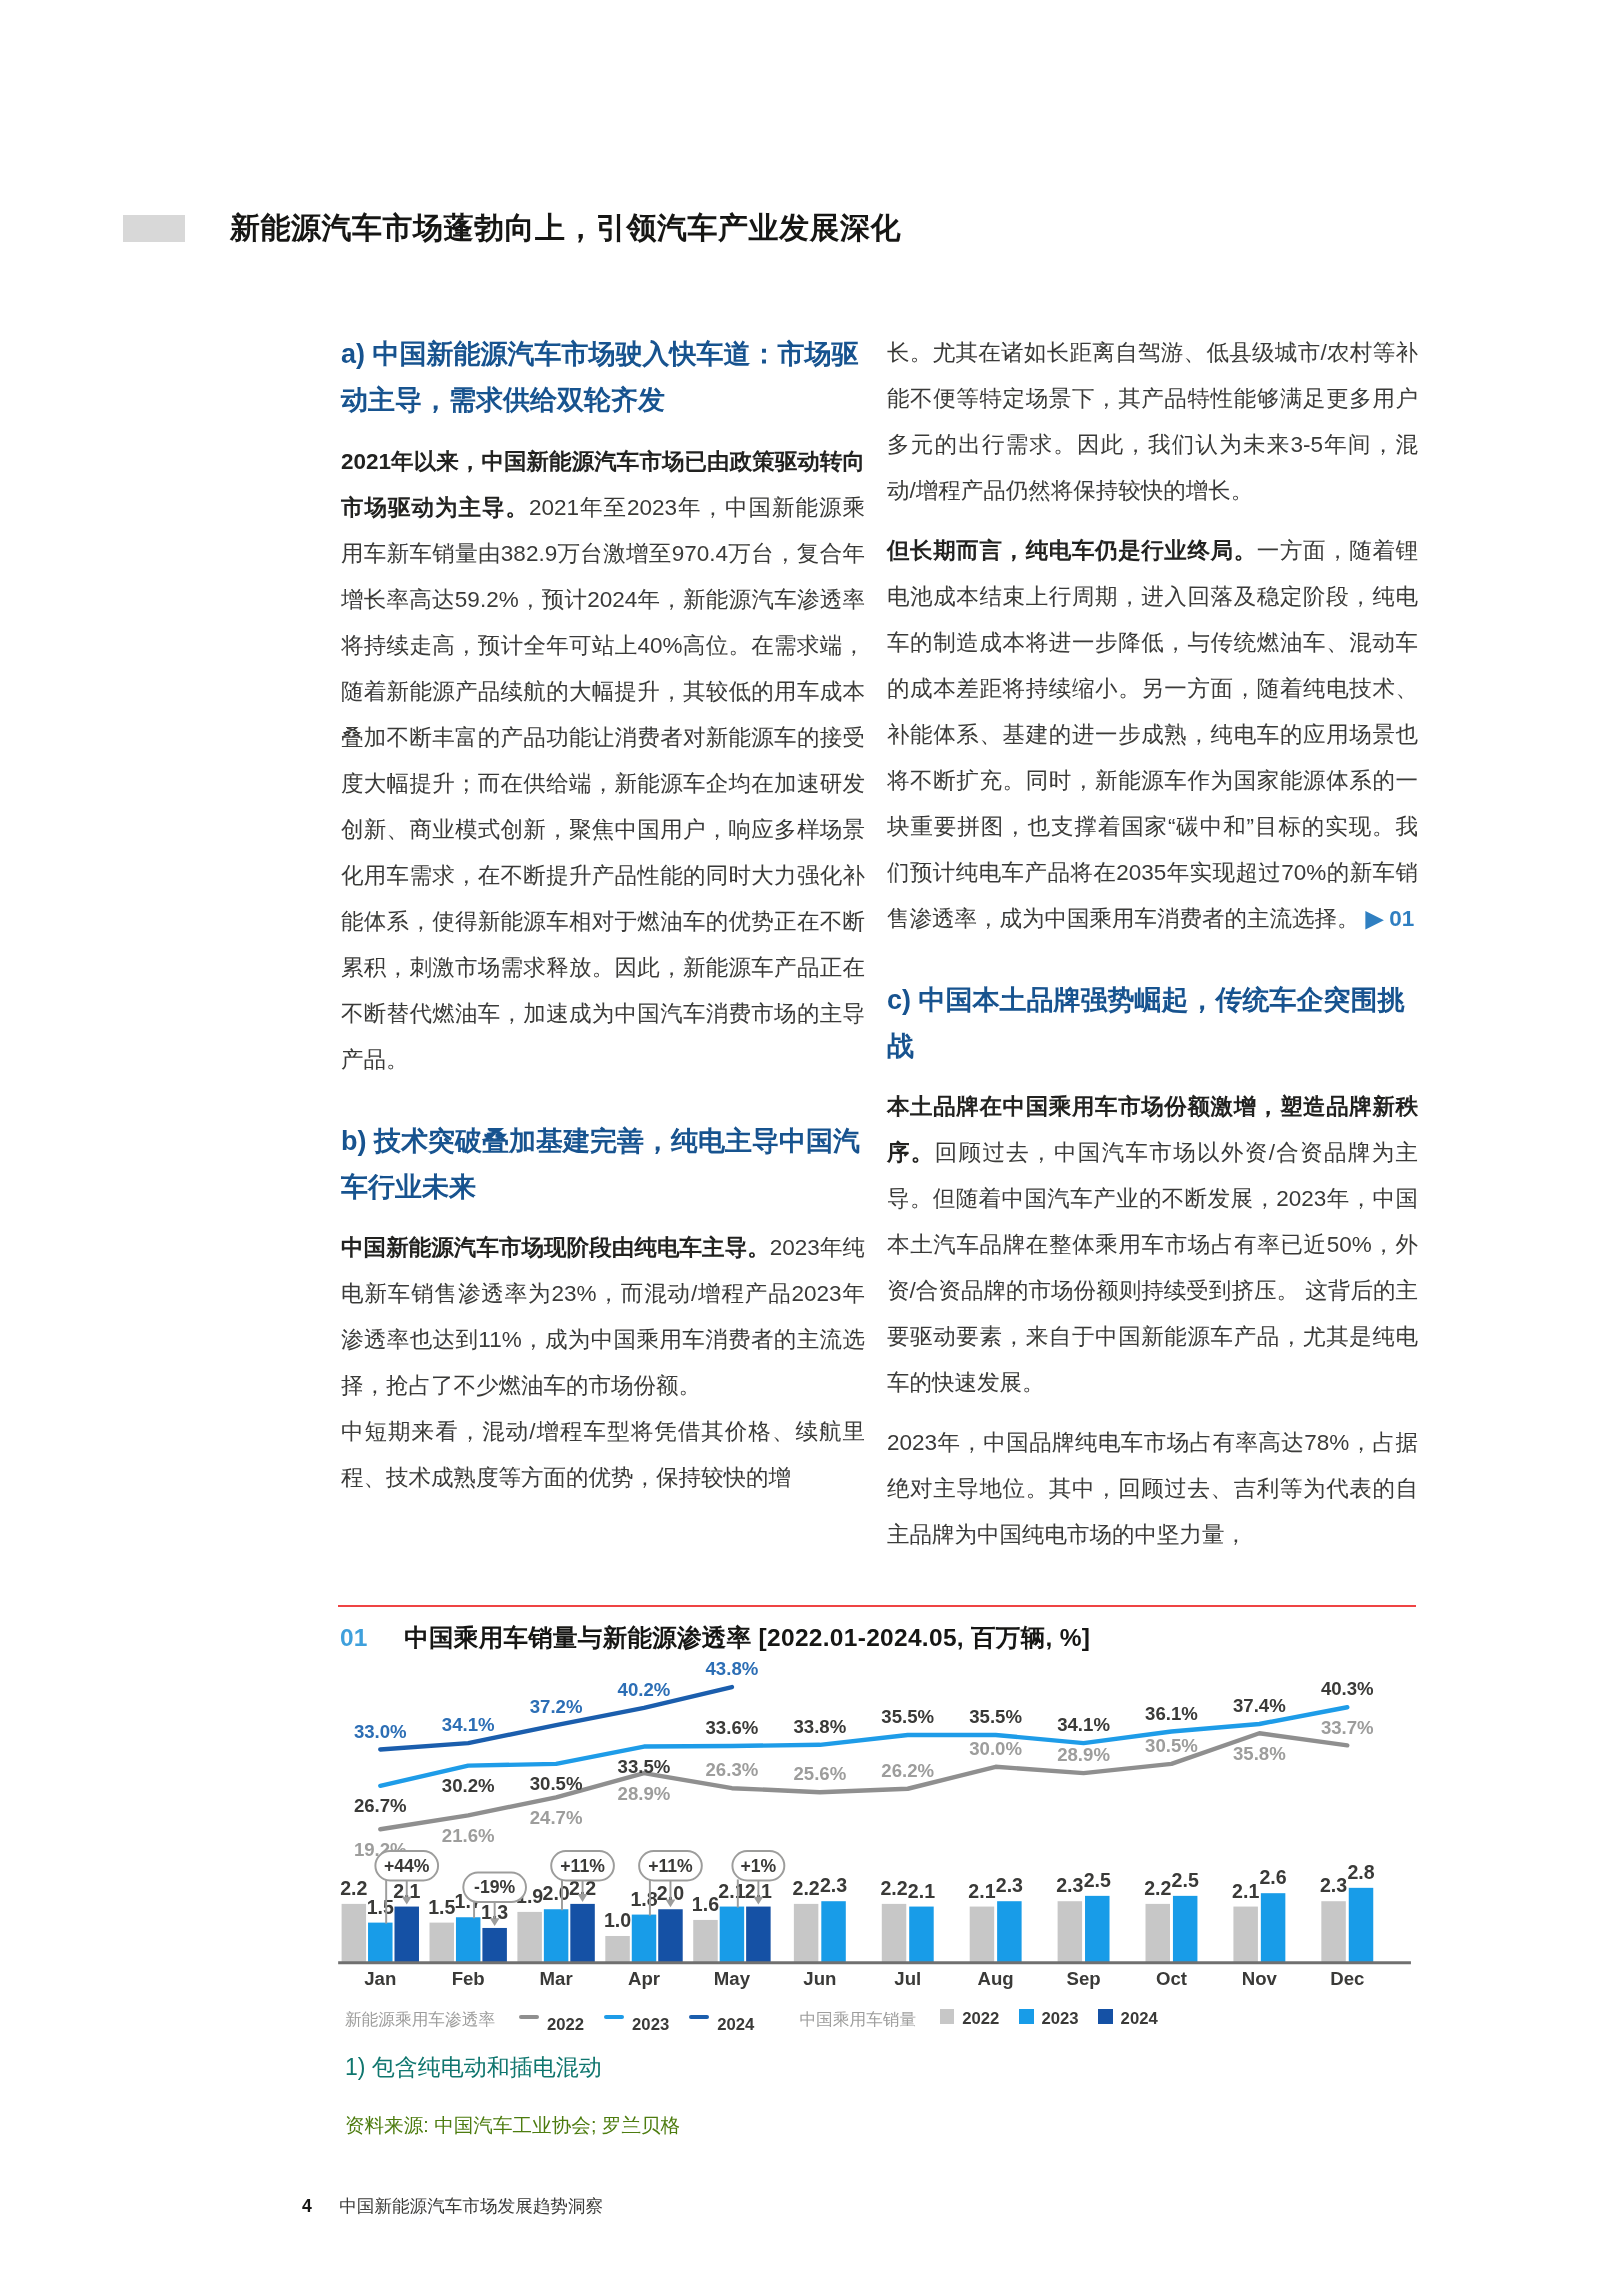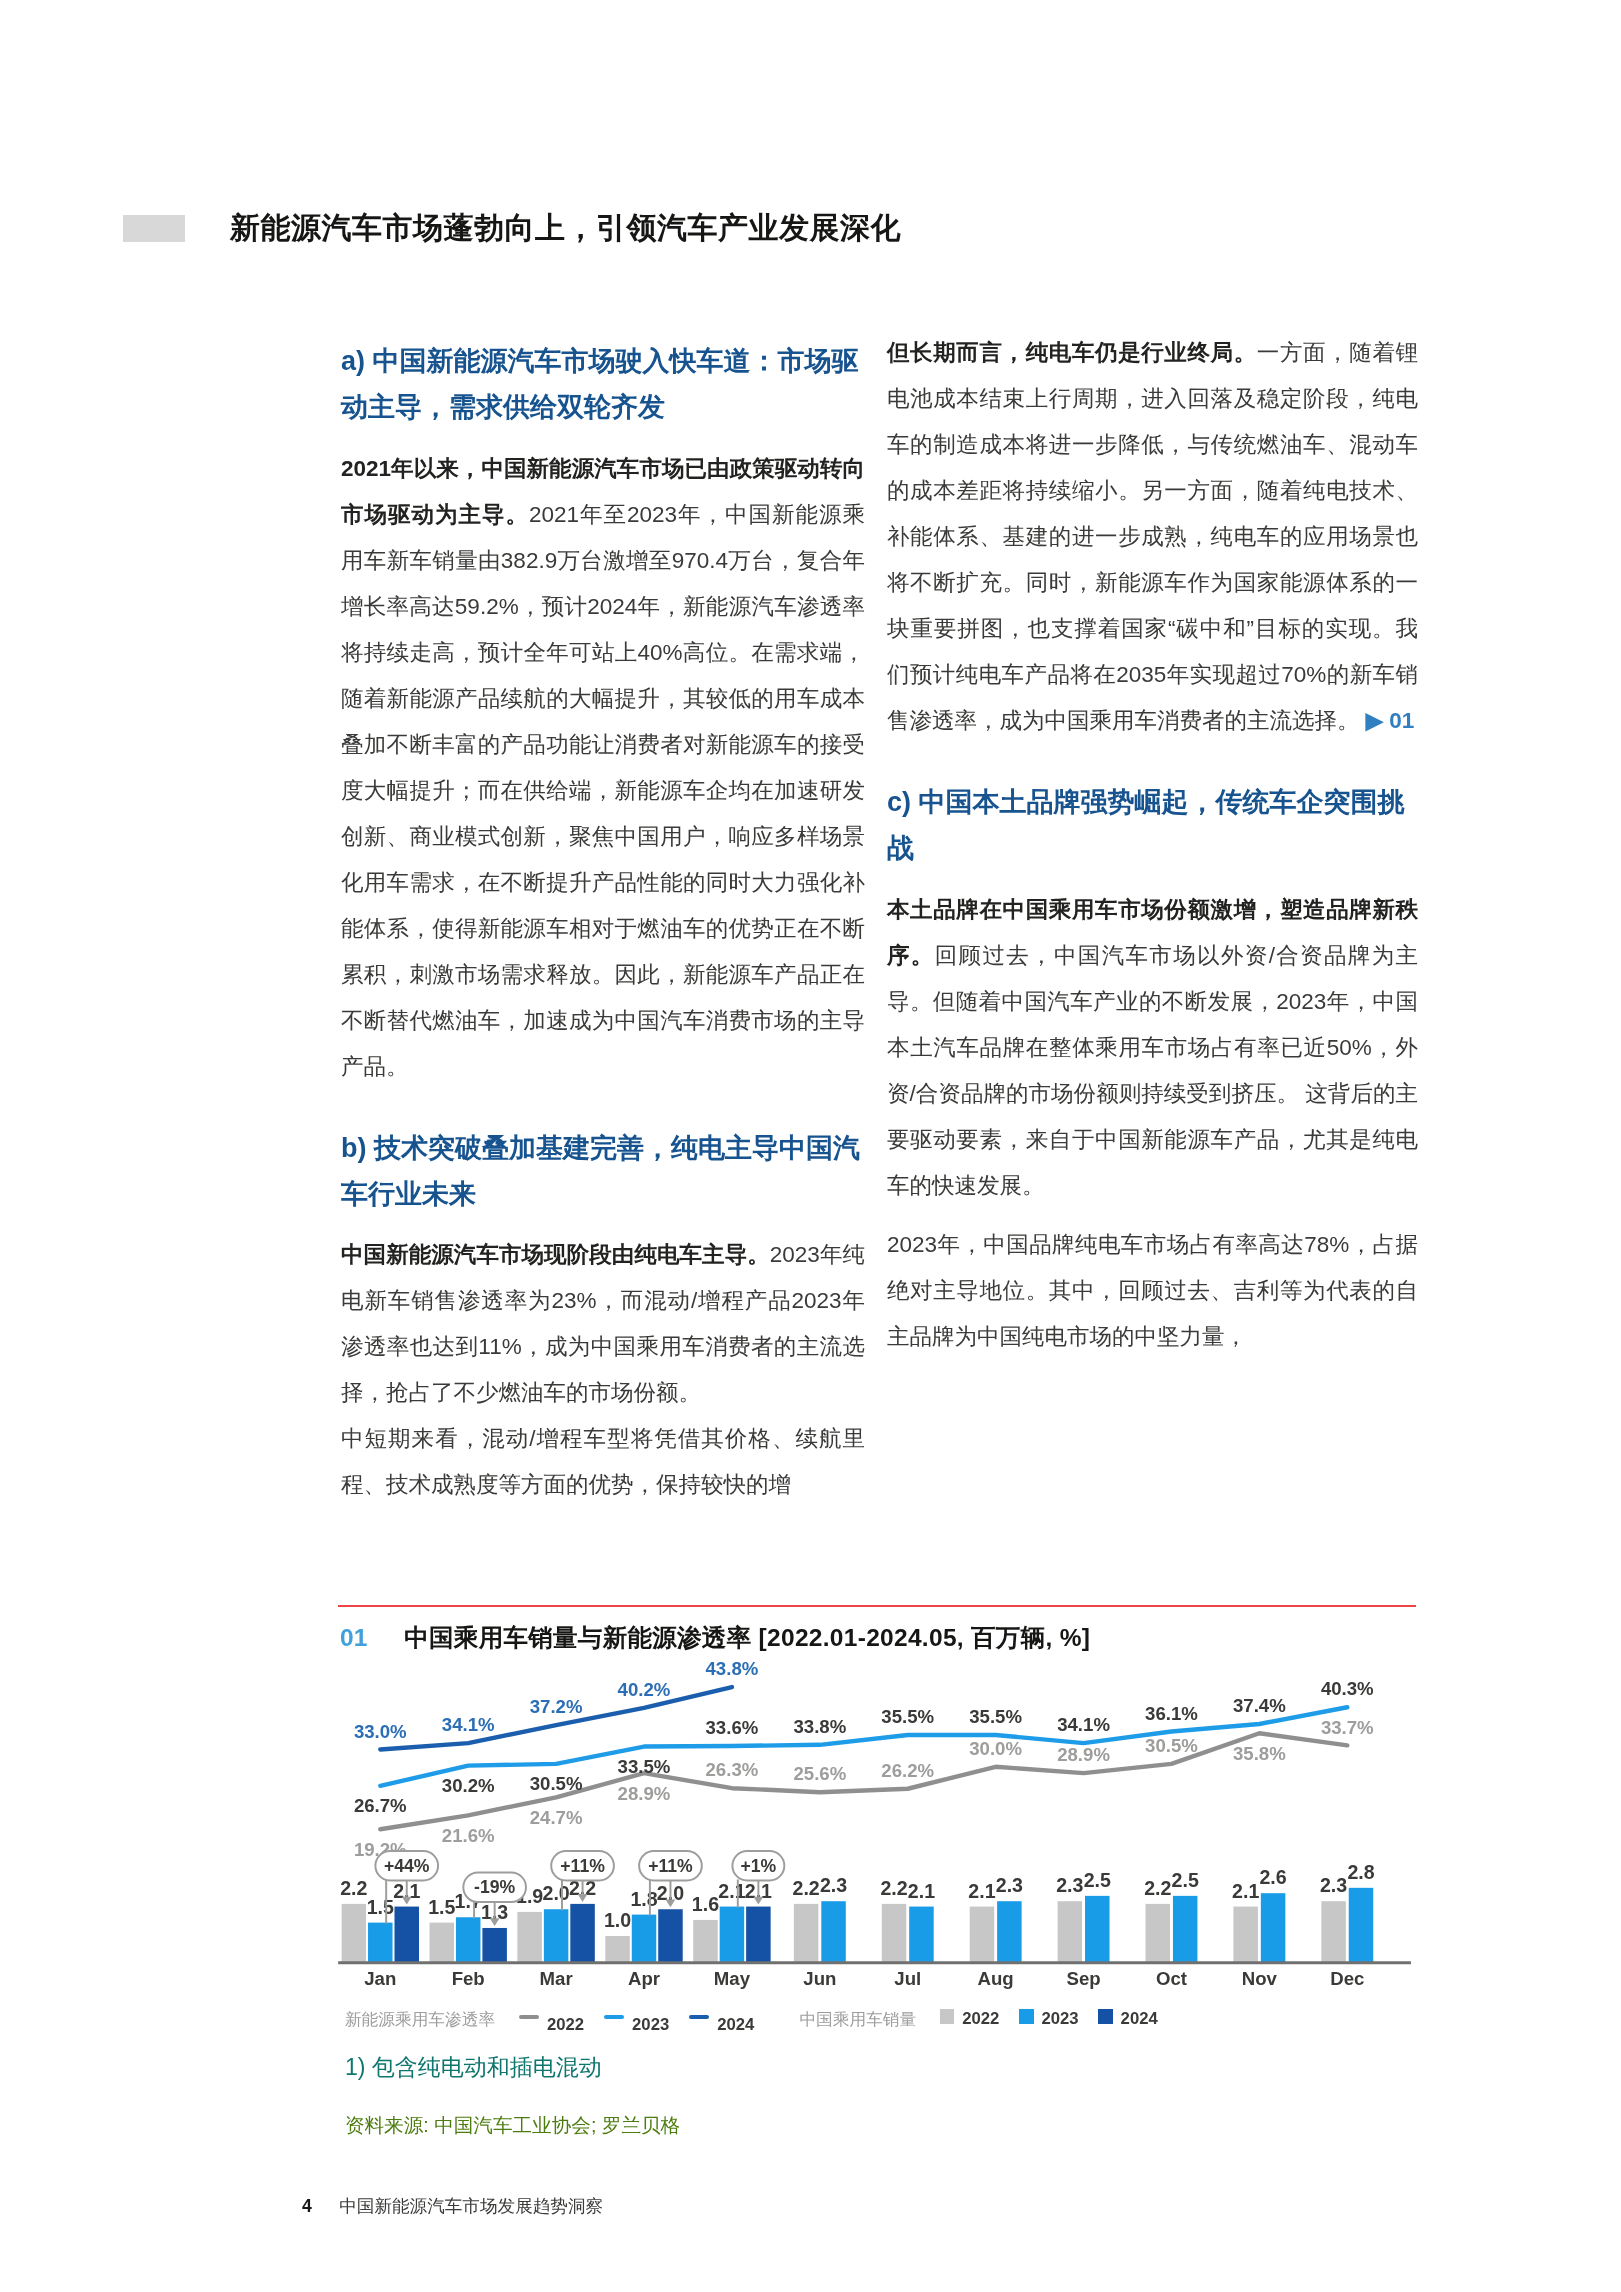--- a/index.html
+++ b/index.html
@@ -12,21 +12,21 @@
     position:absolute;left:230px;top:208px;font-size:30px;font-weight:bold;color:#161614;
     letter-spacing:0.5px;white-space:nowrap;
   }
   .col{position:absolute;top:330px;font-size:22.5px;line-height:46px;text-align:justify;}
   .col-left{left:341px;width:524px;}
   .col-right{left:887px;width:531px;}
   .col h3{
     color:#17538f;font-size:27px;line-height:46px;font-weight:bold;
     margin:35px 0 15.7px 0;text-align:left;
   }
-  .col h3.first{margin-top:8px;}
+  .col h3.first{margin-top:1px;}
   .col p{margin:0 0 13.7px 0;}
   .col p.cont{margin-top:-13.7px;}
   .lead{font-weight:bold;color:#222220;}
   .fig-ref{color:#2f7fc1;font-weight:bold;white-space:nowrap;}
   
   .figure{position:absolute;left:338px;top:1605px;width:1078px;border-top:2px solid #ef4444;}
   .fig-head{display:flex;align-items:baseline;padding:13.7px 0 5.9px 2px;}
   .fig-num{color:#3fa0dc;font-size:24.5px;font-weight:bold;margin-right:37px;}
   .fig-title{color:#161614;font-size:24.5px;font-weight:bold;letter-spacing:0.3px;}
   .legend{
@@ -52,20 +52,21 @@
 
 <div class="col col-left">
   <h3 class="first">a) 中国新能源汽车市场驶入快车道：市场驱动主导，需求供给双轮齐发</h3>
   <p><span class="lead">2021年以来，中国新能源汽车市场已由政策驱动转向市场驱动为主导。</span><span>2021年至2023年，中国新能源乘用车新车销量由382.9万台激增至970.4万台，复合年增长率高达59.2%，预计2024年，新能源汽车渗透率将持续走高，预计全年可站上40%高位。在需求端，随着新能源产品续航的大幅提升，其较低的用车成本叠加不断丰富的产品功能让消费者对新能源车的接受度大幅提升；而在供给端，新能源车企均在加速研发创新、商业模式创新，聚焦中国用户，响应多样场景化用车需求，在不断提升产品性能的同时大力强化补能体系，使得新能源车相对于燃油车的优势正在不断累积，刺激市场需求释放。因此，新能源车产品正在不断替代燃油车，加速成为中国汽车消费市场的主导产品。</span></p>
   <h3>b) 技术突破叠加基建完善，纯电主导中国汽车行业未来</h3>
   <p><span class="lead">中国新能源汽车市场现阶段由纯电车主导。</span><span>2023年纯电新车销售渗透率为23%，而混动/增程产品2023年渗透率也达到11%，成为中国乘用车消费者的主流选择，抢占了不少燃油车的市场份额。</span></p>
   <p class="cont">中短期来看，混动/增程车型将凭借其价格、续航里程、技术成熟度等方面的优势，保持较快的增</p>
 </div>
 
 <div class="col col-right">
+  <p>长。尤其在诸如长距离自驾游、低县级城市/农村等补能不便等特定场景下，其产品特性能够满足更多用户多元的出行需求。因此，我们认为未来3-5年间，混动/增程产品仍然将保持较快的增长。</p>
   <p><span class="lead">但长期而言，纯电车仍是行业终局。</span><span>一方面，随着锂电池成本结束上行周期，进入回落及稳定阶段，纯电车的制造成本将进一步降低，与传统燃油车、混动车的成本差距将持续缩小。另一方面，随着纯电技术、补能体系、基建的进一步成熟，纯电车的应用场景也将不断扩充。同时，新能源车作为国家能源体系的一块重要拼图，也支撑着国家“碳中和”目标的实现。我们预计纯电车产品将在2035年实现超过70%的新车销售渗透率，成为中国乘用车消费者的主流选择。</span> <span class="fig-ref">▶ 01</span></p>
   <h3>c) 中国本土品牌强势崛起，传统车企突围挑战</h3>
   <p><span class="lead">本土品牌在中国乘用车市场份额激增，塑造品牌新秩序。</span><span>回顾过去，中国汽车市场以外资/合资品牌为主导。但随着中国汽车产业的不断发展，2023年，中国本土汽车品牌在整体乘用车市场占有率已近50%，外资/合资品牌的市场份额则持续受到挤压。 这背后的主要驱动要素，来自于中国新能源车产品，尤其是纯电车的快速发展。</span></p>
   <p>2023年，中国品牌纯电车市场占有率高达78%，占据绝对主导地位。其中，回顾过去、吉利等为代表的自主品牌为中国纯电市场的中坚力量，</p>
 </div>
 
 <div class="figure">
   <div class="fig-head">
     <span class="fig-num">01</span>
     <span class="fig-title">中国乘用车销量与新能源渗透率 [2022.01-2024.05, 百万辆, %]</span>

